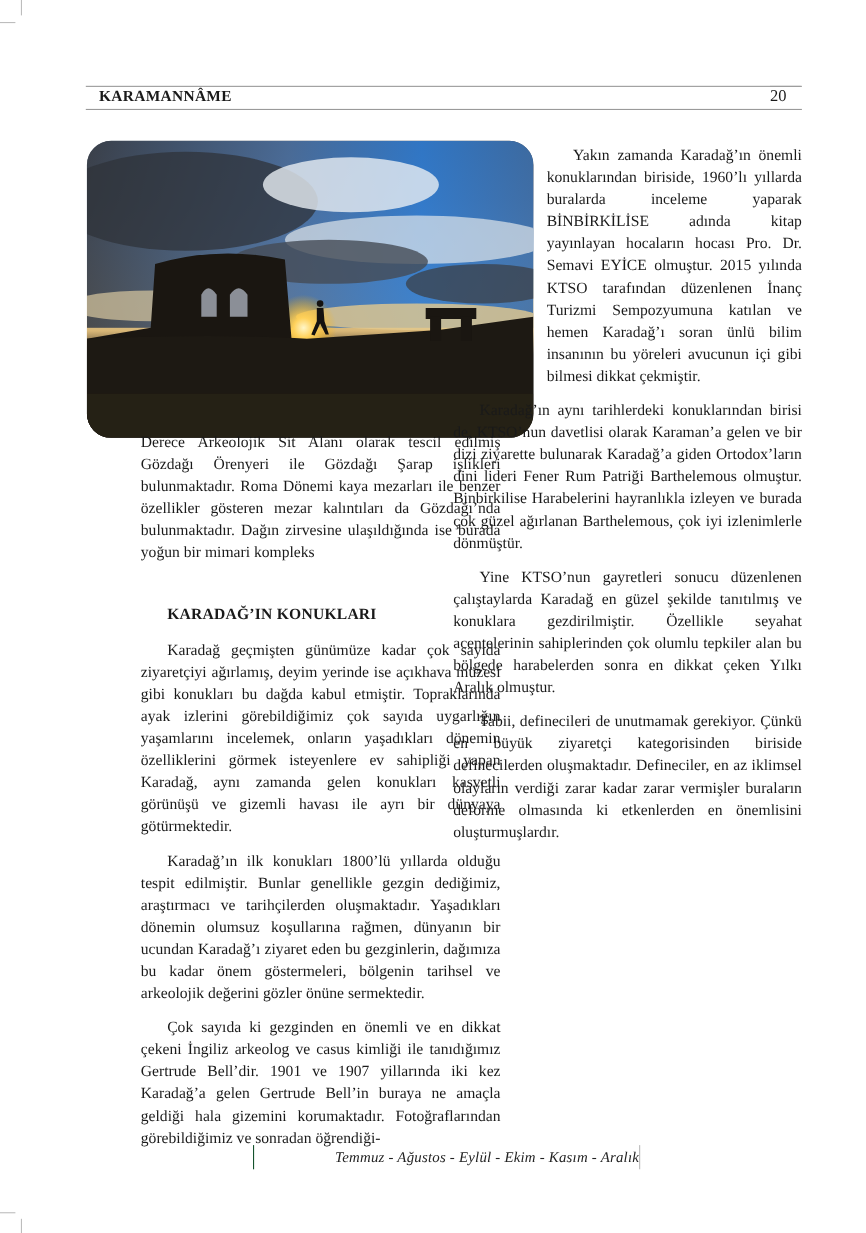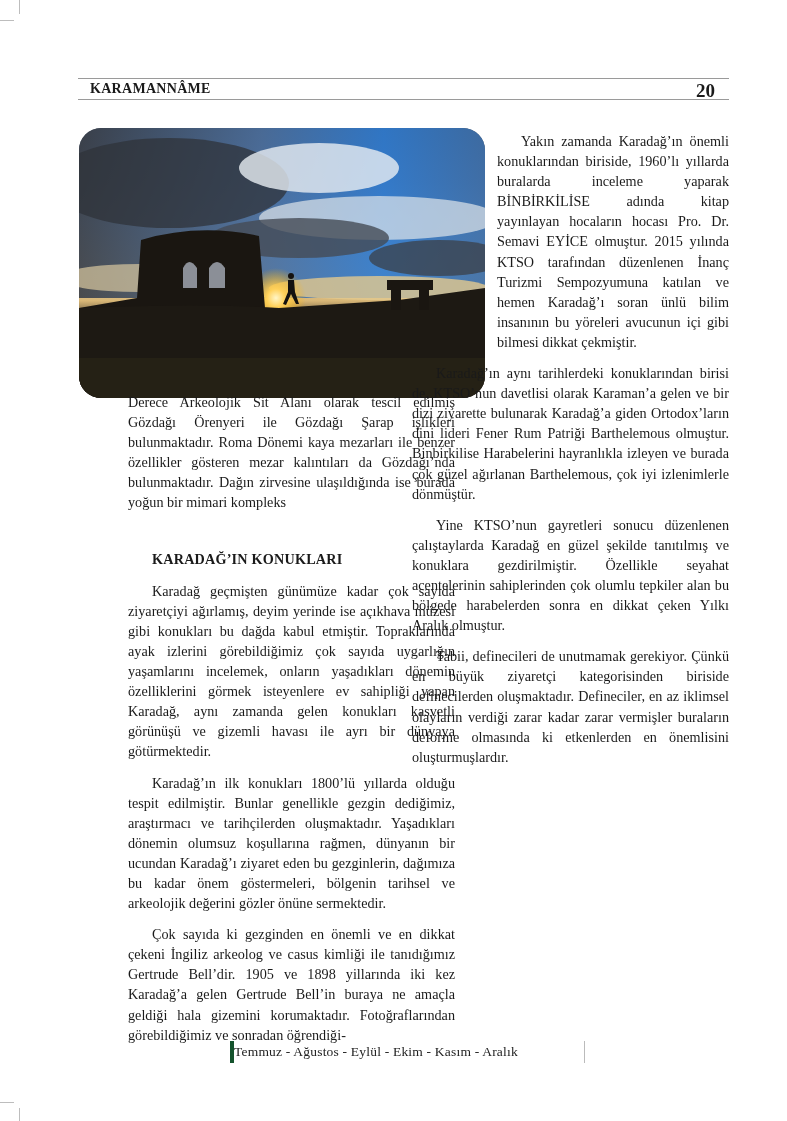--- a/index.html
+++ b/index.html
@@ -2,36 +2,36 @@
 <html><head>
   <meta charset="utf-8">
   <style>
     html, body { margin: 0; padding: 0; background: #ffffff; }
     body { width: 787px; height: 1121px; position: relative; overflow: hidden;
       font-family: "Liberation Serif", "DejaVu Serif", serif; color: #1a1a1a; }
     .crop { position: absolute; background: #bdbdbd; }
     .header { position: absolute; left: 78px; top: 78px; width: 651px; height: 20px;
       border-top: 1px solid #9a9a9a; border-bottom: 1px solid #9a9a9a; text-align: right; }
     .header .title { position: absolute; left: 12px; top: 2px; font-weight: bold; font-size: 14px; letter-spacing: 0.3px; }
-    .header .pagenum { position: absolute; right: 14px; top: 1px; font-weight: bold; font-size: 19px; }
+    .header .pagenum { position: absolute; right: 14px; top: 1px; font-weight: normal; font-size: 15px; }
     .photo { position: absolute; left: 79px; top: 128px; width: 406px; height: 270px;
       border-radius: 22px; overflow: hidden;
       background: linear-gradient(180deg, #394352 0%, #5b6e8a 20%, #8aa6c4 35%, #c9c1a4 55%, #d9b777 64%, #2a2621 72%, #1c1a16 100%); }
     .photo svg { position: absolute; left: 0; top: 0; }
     .col { position: absolute; font-size: 14.2px; line-height: 20.1px; text-align: justify; }
     .col p { margin: 0 0 11px 0; }
     .col p.ind { text-indent: 24px; }
     .col-left { left: 80px; width: 327px; top: 392px; margin-left: 48px; }
     .col-right { left: 412px; width: 317px; top: 131px; }
     .float-gap { float: left; width: 85px; height: 218px; }
     .heading { font-weight: bold; font-size: 14.2px; margin: 36px 0 12px 24px !important; letter-spacing: 0.2px; }
     .heading2 { font-weight: bold; font-size: 14.2px; margin: 30px 0 10px 36px !important; }
     .footer { position: absolute; left: 230px; top: 1041px; width: 350px; height: 22px;
-      border-left: 4px solid #14532d; border-right: 1px solid #bbb; text-align: left;
-      font-size: 13.5px; line-height: 22px; letter-spacing: 0.2px; color: #222; }
+      border-left: 1px solid #14532d; border-right: 1px solid #bbb; text-align: right;
+      font-style: italic; font-size: 13.5px; line-height: 22px; letter-spacing: 0.2px; color: #222; }
   </style>
 </head>
 <body>
 
 <div class="crop" style="left:19px;top:0;width:1px;height:14px;"></div>
 <div class="crop" style="left:0;top:20px;width:14px;height:1px;"></div>
 <div class="crop" style="left:700px;top:78px;width:28px;height:1px;"></div>
 <div class="crop" style="left:0;top:1102px;width:14px;height:1px;"></div>
 <div class="crop" style="left:19px;top:1108px;width:1px;height:13px;"></div>
 
@@ -77,21 +77,21 @@
     <path d="M209 152 L215 152 L216 164 L220 176 L217 176 L212 166 L207 177 L204 176 L209 164 Z" fill="#141210"></path>
     <rect x="0" y="230" width="406" height="40" fill="#2c2618" opacity="0.6"></rect>
   </svg>
 </div>
 
 <div class="col col-left">
   <p>Derece Arkeolojik Sit Alanı olarak tescil edilmiş Gözdağı Örenyeri ile Gözdağı Şarap işlikleri bulunmaktadır. Roma Dönemi kaya mezarları ile benzer özellikler gösteren mezar kalıntıları da Gözdağı’nda bulunmaktadır. Dağın zirvesine ulaşıldığında ise burada yoğun bir mimari kompleks</p>
   <p class="heading">KARADAĞ’IN  KONUKLARI</p>
   <p class="ind">Karadağ geçmişten günümüze kadar çok sayıda ziyaretçiyi ağırlamış, deyim yerinde ise açıkhava müzesi gibi konukları bu dağda kabul etmiştir. Topraklarında ayak izlerini görebildiğimiz çok sayıda uygarlığın yaşamlarını incelemek, onların yaşadıkları dönemin özelliklerini görmek isteyenlere ev sahipliği yapan Karadağ, aynı zamanda gelen konukları kasvetli görünüşü ve gizemli havası ile ayrı bir dünyaya götürmektedir.</p>
   <p class="ind">Karadağ’ın ilk konukları 1800’lü yıllarda olduğu tespit edilmiştir. Bunlar genellikle gezgin dediğimiz, araştırmacı ve tarihçilerden oluşmaktadır. Yaşadıkları dönemin olumsuz koşullarına rağmen, dünyanın bir ucundan Karadağ’ı ziyaret eden bu gezginlerin, dağımıza bu kadar önem göstermeleri,  bölgenin tarihsel ve arkeolojik değerini gözler önüne sermektedir.</p>
-  <p class="ind">Çok sayıda ki gezginden en önemli ve en dikkat çekeni İngiliz arkeolog ve casus kimliği ile tanıdığımız Gertrude Bell’dir. 1905 ve 1898 yillarında iki kez Karadağ’a gelen Gertrude Bell’in buraya ne amaçla geldiği hala gizemini korumaktadır. Fotoğraflarından görebildiğimiz ve sonradan öğrendiği-</p>
+  <p class="ind">Çok sayıda ki gezginden en önemli ve en dikkat çekeni İngiliz arkeolog ve casus kimliği ile tanıdığımız Gertrude Bell’dir. 1901 ve 1907 yillarında iki kez Karadağ’a gelen Gertrude Bell’in buraya ne amaçla geldiği hala gizemini korumaktadır. Fotoğraflarından görebildiğimiz ve sonradan öğrendiği-</p>
 </div>
 
 <div class="col col-right">
   <div class="float-gap"></div>
   <p class="ind">Yakın zamanda Karadağ’ın önemli konuklarından biriside, 1960’lı yıllarda buralarda inceleme yaparak BİNBİRKİLİSE adında kitap yayınlayan hocaların hocası Pro. Dr. Semavi EYİCE olmuştur. 2015 yılında KTSO tarafından düzenlenen İnanç Turizmi Sempozyumuna katılan ve hemen Karadağ’ı soran ünlü bilim insanının bu yöreleri avucunun içi gibi bilmesi dikkat çekmiştir.</p>
   <p class="ind">Karadağ’ın aynı tarihlerdeki konuklarından birisi de, KTSO’nun davetlisi olarak Karaman’a gelen ve bir dizi ziyarette bulunarak Karadağ’a giden Ortodox’ların dini lideri Fener Rum Patriği Barthelemous olmuştur. Binbirkilise Harabelerini hayranlıkla izleyen ve burada çok güzel ağırlanan Barthelemous, çok iyi izlenimlerle dönmüştür.</p>
   <p class="ind">Yine KTSO’nun gayretleri sonucu düzenlenen çalıştaylarda Karadağ en güzel şekilde tanıtılmış ve konuklara gezdirilmiştir. Özellikle seyahat acentelerinin sahiplerinden çok olumlu tepkiler alan bu bölgede harabelerden sonra en dikkat çeken Yılkı Aralık olmuştur.</p>
   <p class="ind">Tabii, definecileri de unutmamak gerekiyor. Çünkü en büyük ziyaretçi kategorisinden biriside definecilerden oluşmaktadır. Defineciler, en az iklimsel olayların verdiği zarar kadar zarar vermişler buraların deforme olmasında ki etkenlerden en önemlisini oluşturmuşlardır.</p>
 </div>
 

